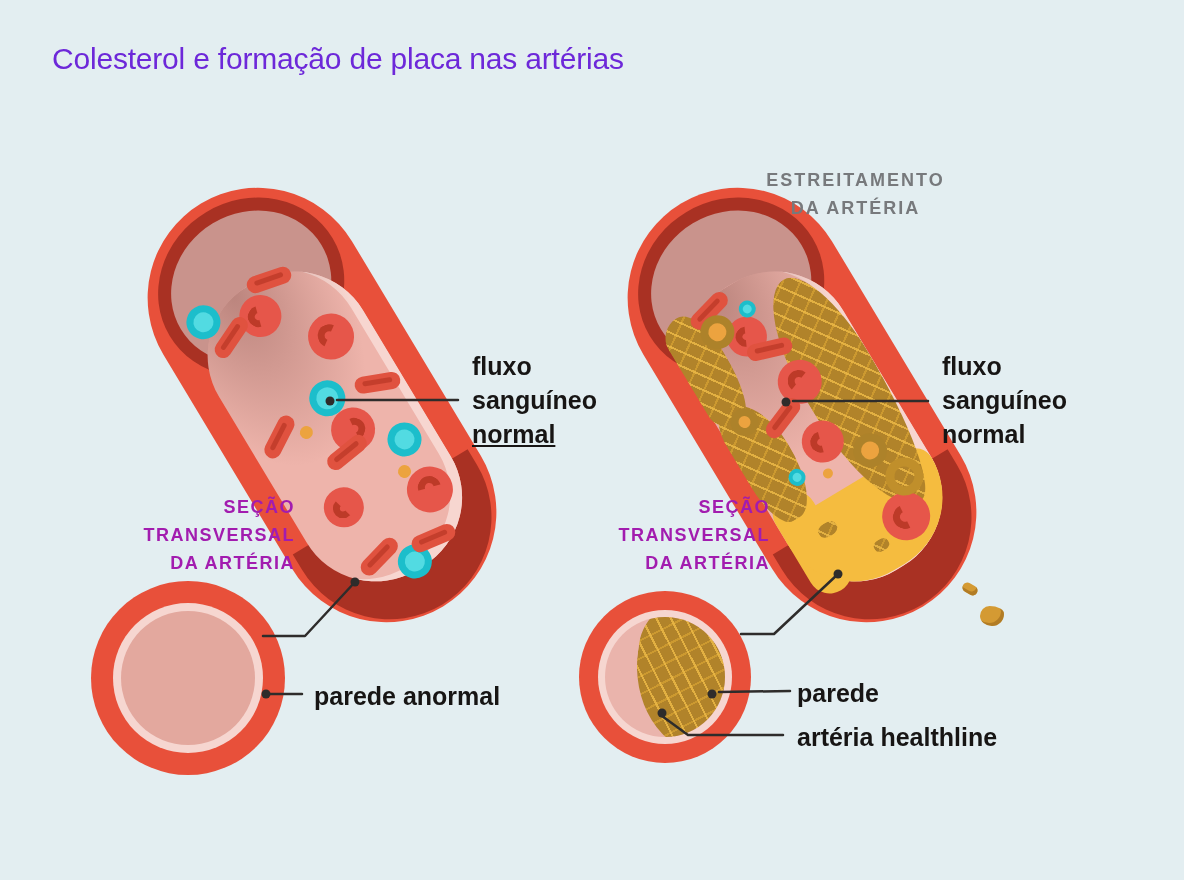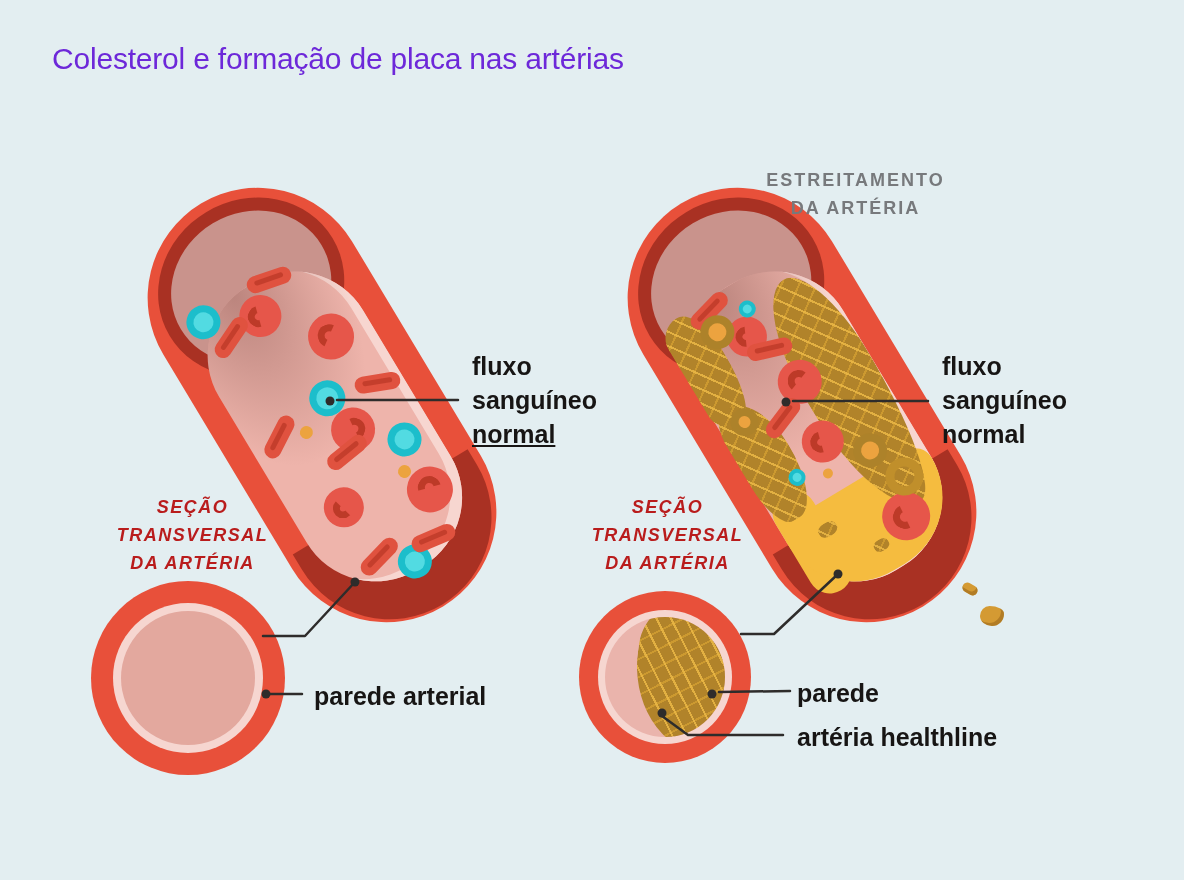--- a/index.html
+++ b/index.html
@@ -7,21 +7,21 @@
   .canvas{position:relative;width:1184px;height:880px;background:#e3eef1;overflow:hidden;}
 
   
   .page-title{position:absolute;left:52px;top:42px;margin:0;font-size:30px;font-weight:normal;
     color:#6d28d9;letter-spacing:-0.2px;}
   .sub-header{position:absolute;font-size:18px;font-weight:bold;letter-spacing:2px;
     color:#77797c;text-align:center;line-height:28px;}
   .hdr-left{left:255px;top:166px;width:230px;}
   .hdr-right{left:738px;top:166px;width:235px;}
   .section-label{position:absolute;font-size:18px;font-weight:bold;letter-spacing:1.5px;
-    color:#b91c1c;text-align:center;line-height:28px;font-style:italic;}
+    color:#a21caf;text-align:right;line-height:28px;}
   .sec-left{left:90px;top:493px;width:205px;}
   .sec-right{left:565px;top:493px;width:205px;}
   .callout{position:absolute;font-size:25px;font-weight:bold;color:#171514;line-height:34px;}
   .flow-left{left:472px;top:349px;}
   .flow-right{left:942px;top:349px;}
   .wall-label{left:314px;top:679px;}
   .placa-label{left:797px;top:676px;}
   .narrowed-label{left:797px;top:720px;}
   .brand{position:absolute;left:0;top:794px;width:100%;text-align:center;
     font-family:"DejaVu Serif","Liberation Serif",serif;font-weight:bold;font-size:31px;
@@ -218,20 +218,20 @@
     <span style="display:block;">sanguíneo</span>
     <span style="display:block;text-decoration:underline;">normal</span>
   </div>
 
   <div class="callout flow-right">
     <span style="display:block;">fluxo</span>
     <span style="display:block;">sanguíneo</span>
     <span style="display:block;">normal</span>
   </div>
 
-  <div class="callout wall-label">parede arterial</div>
+  <div class="callout wall-label">parede anormal</div>
 
   <div class="callout placa-label">parede</div>
 
   <div class="callout narrowed-label">artéria healthline</div>
 
 
 </div>
 
 </body></html>

